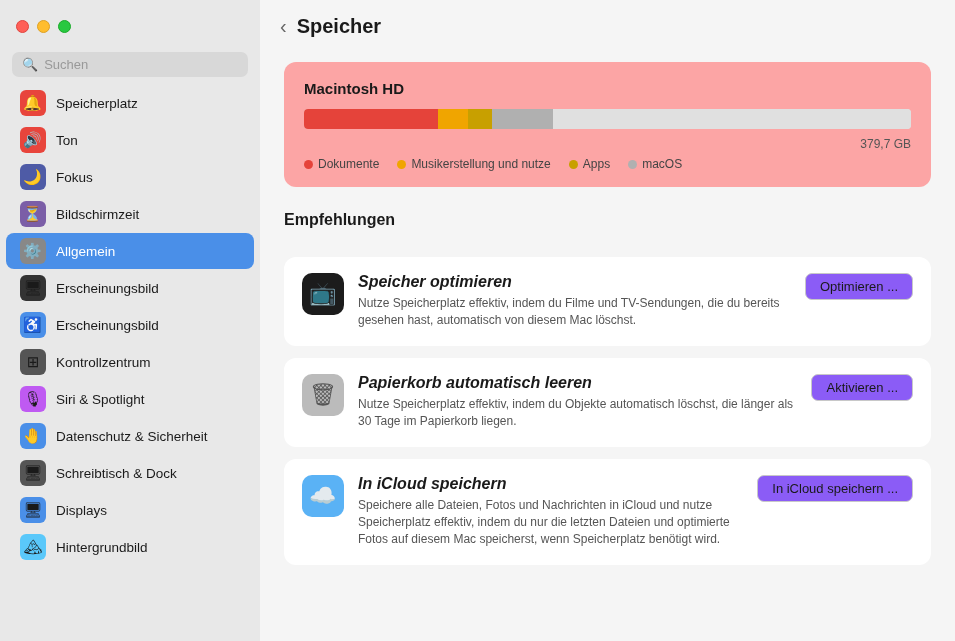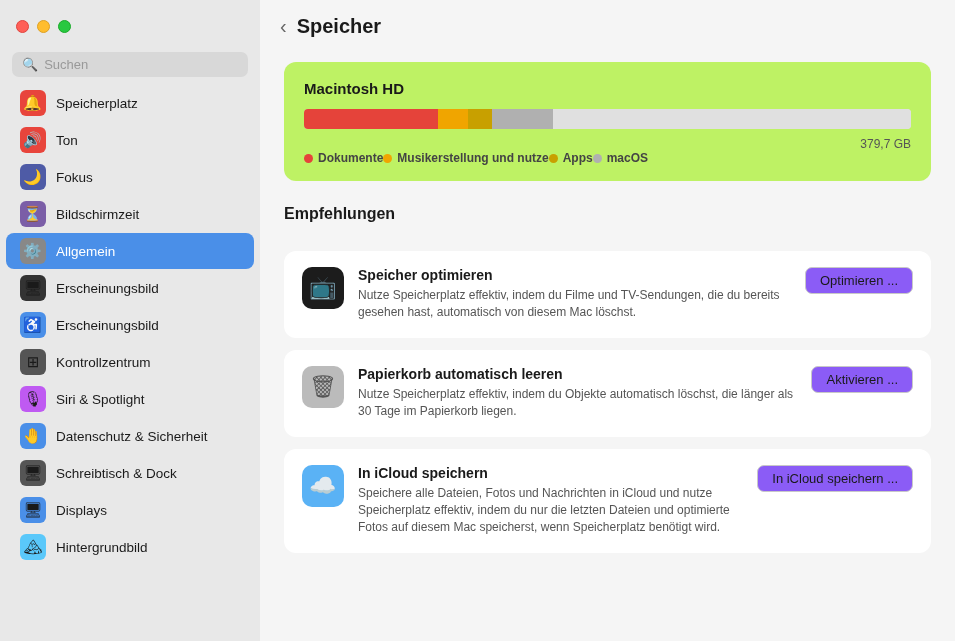--- a/index.html
+++ b/index.html
@@ -107,21 +107,21 @@
       font-weight: 700;
       color: #1a1a1a;
     }
     .main-body {
       flex: 1;
       overflow-y: auto;
       padding: 10px 24px 24px 24px;
     }
     
     .storage-card {
-      background: #bef264;
+      background: #fca5a5;
       border-radius: 12px;
       padding: 18px 20px 16px 20px;
       margin-bottom: 24px;
     }
     .storage-header-row {
       display: flex;
       justify-content: space-between;
       align-items: baseline;
       margin-bottom: 12px;
     }
@@ -147,25 +147,26 @@
     }
     .bar-dokumente { background: #e5433a; width: 22%; }
     .bar-musik { background: #f0a500; width: 5%; }
     .bar-apps { background: #c8a000; width: 4%; }
     .bar-macos { background: #b0b0b0; width: 10%; }
     .bar-free { flex: 1; background: #e0e0e0; }
     .storage-bar-label {
       text-align: right;
       font-size: 12px;
       color: #555;
+      margin-bottom: 6px;
     }
     .storage-legend {
       display: flex;
+      gap: 18px;
       flex-wrap: wrap;
-      font-weight: bold;
     }
     .legend-item {
       display: flex;
       align-items: center;
       gap: 5px;
       font-size: 12px;
       color: #444;
     }
     .legend-dot {
       width: 9px;
@@ -199,24 +200,25 @@
       flex-shrink: 0;
       font-size: 22px;
     }
     .rec-icon-tv { background: #1c1c1c; color: white; }
     .rec-icon-trash { background: #bbb; color: #555; }
     .rec-icon-cloud { background: #5ab2f5; color: white; }
     .rec-text {
       flex: 1;
     }
     .rec-title {
-      font-size: 14px;
+      font-size: 16px;
       font-weight: 600;
       color: #1a1a1a;
       margin-bottom: 4px;
+      font-style: italic;
     }
     .rec-desc {
       font-size: 12px;
       color: #555;
       line-height: 1.45;
     }
     .rec-action {
       flex-shrink: 0;
       display: flex;
       align-items: center;

